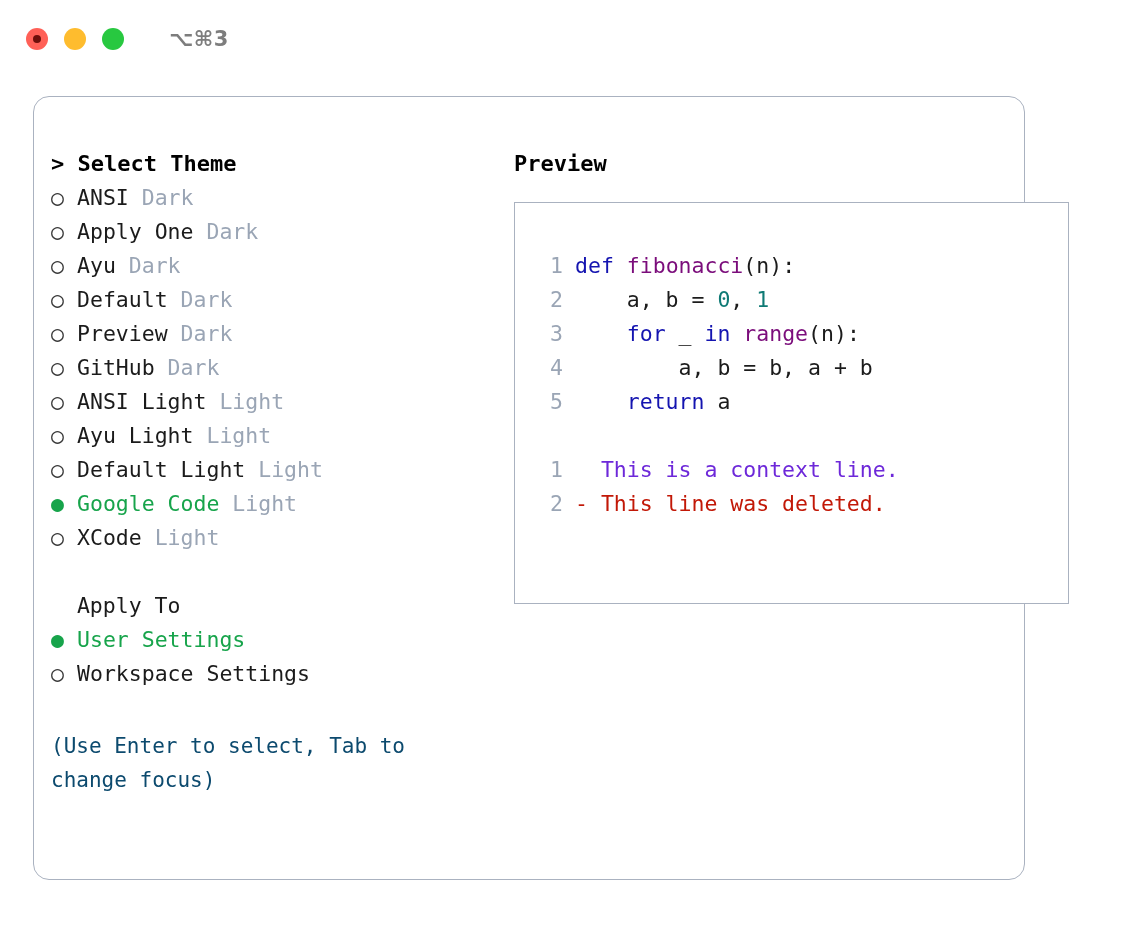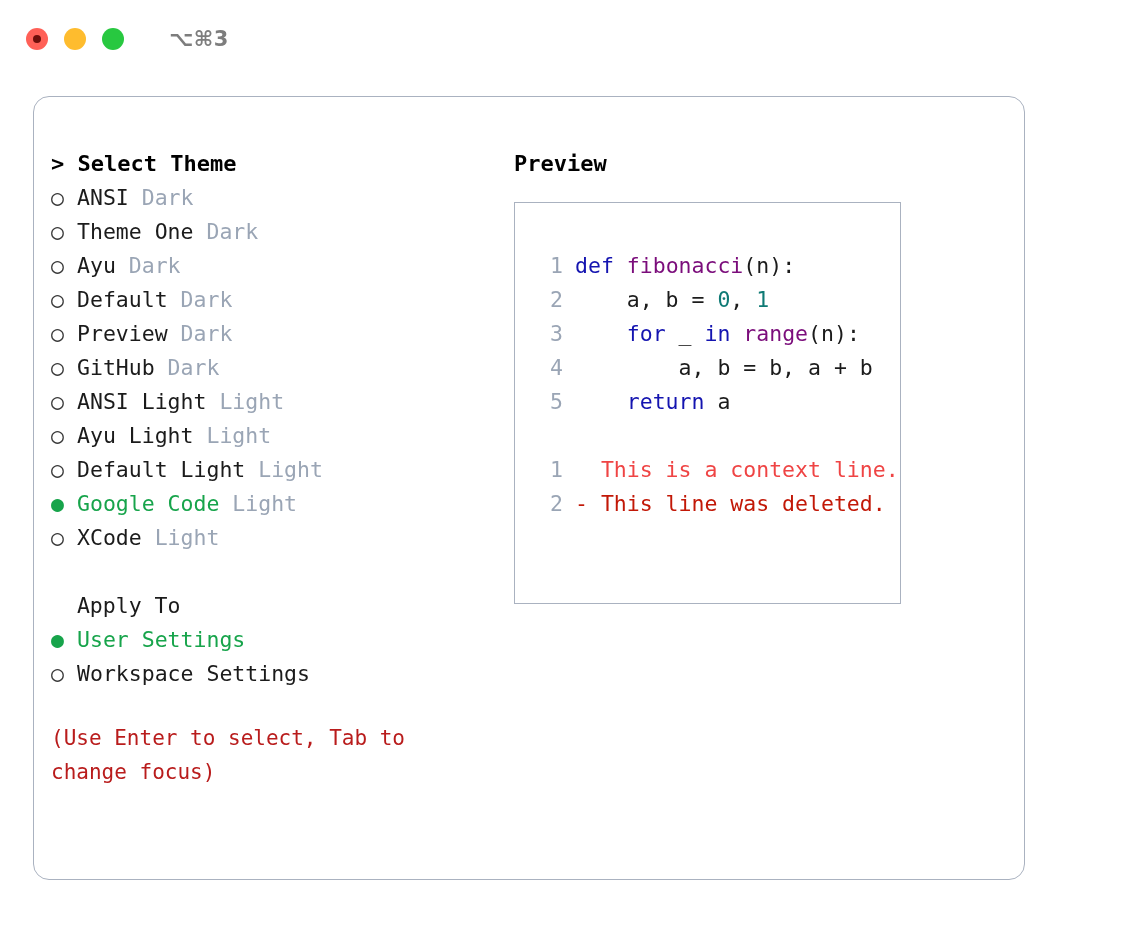--- a/index.html
+++ b/index.html
@@ -110,24 +110,24 @@
     display: inline-block;
     width: 26px;
     color: #3b3b3b;
   }
   .bullet.sel { color: #17a44b; }
   .name { color: #1b1b1b; margin-top: 8px; }
   .name.sel { color: #17a44b; }
   .tag { color: #9aa5b5; text-align: center; }
   .gap { height: 34px; }
   .hint {
-    margin-top: 30px;
+    margin-top: 38px;
     font-size: 21px;
     line-height: 34px;
-    color: #b91c1c;
+    color: #0c4a6e;
     white-space: pre-wrap;
     width: 410px;
   }
   .applyto-hdr {
     font-size: 21.5px;
     line-height: 34px;
     color: #1b1b1b;
     white-space: pre;
   }
 
@@ -139,21 +139,21 @@
     width: 490px;
   }
   .preview-label {
     font-size: 22px;
     font-weight: bold;
     color: #000000;
     line-height: 34px;
   }
   .code-box {
     margin-top: 21px;
-    width: 387px;
+    width: 555px;
     height: 402px;
     border: 1.6px solid #aab2c0;
     box-sizing: border-box;
     background: #ffffff;
     padding: 46px 0 0 18px;
   }
   .crow {
     font-size: 21.5px;
     line-height: 34px;
     white-space: pre;
@@ -163,21 +163,21 @@
     display: inline-block;
     width: 30px;
     text-align: right;
     color: #9aa5b5;
     margin-right: 12px;
   }
   .kw   { color: #1414b0; }
   .fn   { color: #7b0d7b; }
   .num  { color: #0f7a75; }
   .pl   { color: #1b1b1b; }
-  .ctx  { color: #ef4444; }
+  .ctx  { color: #6d28d9; }
   .del  { color: #c21807; }
   .add  { color: #0fba2a; }
   .blankrow { height: 34px; }
 </style>
 </head>
 <body>
 
 <div class="window">
 
   <div class="titlebar">
@@ -189,21 +189,21 @@
     <div class="shortcut">⌥⌘3</div>
   </div>
 
   <div class="panel">
     <div class="cols">
 
       <div class="left-col">
         <div class="hdr">&gt; Select Theme</div>
         <div id="theme-list">
             <div class="line"><span class="bullet">○</span><span class="name">ANSI</span><span class="tag"> Dark</span></div>
-            <div class="line"><span class="bullet">○</span><span class="name">Theme One</span><span class="tag"> Dark</span></div>
+            <div class="line"><span class="bullet">○</span><span class="name">Apply One</span><span class="tag"> Dark</span></div>
             <div class="line"><span class="bullet">○</span><span class="name">Ayu</span><span class="tag"> Dark</span></div>
             <div class="line"><span class="bullet">○</span><span class="name">Default</span><span class="tag"> Dark</span></div>
             <div class="line"><span class="bullet">○</span><span class="name">Preview</span><span class="tag"> Dark</span></div>
             <div class="line"><span class="bullet">○</span><span class="name">GitHub</span><span class="tag"> Dark</span></div>
             <div class="line"><span class="bullet">○</span><span class="name">ANSI Light</span><span class="tag"> Light</span></div>
             <div class="line"><span class="bullet">○</span><span class="name">Ayu Light</span><span class="tag"> Light</span></div>
             <div class="line"><span class="bullet">○</span><span class="name">Default Light</span><span class="tag"> Light</span></div>
             <div class="line"><span class="bullet sel">●</span><span class="name sel">Google Code</span><span class="tag"> Light</span></div>
             <div class="line"><span class="bullet">○</span><span class="name">XCode</span><span class="tag"> Light</span></div>
           </div>

